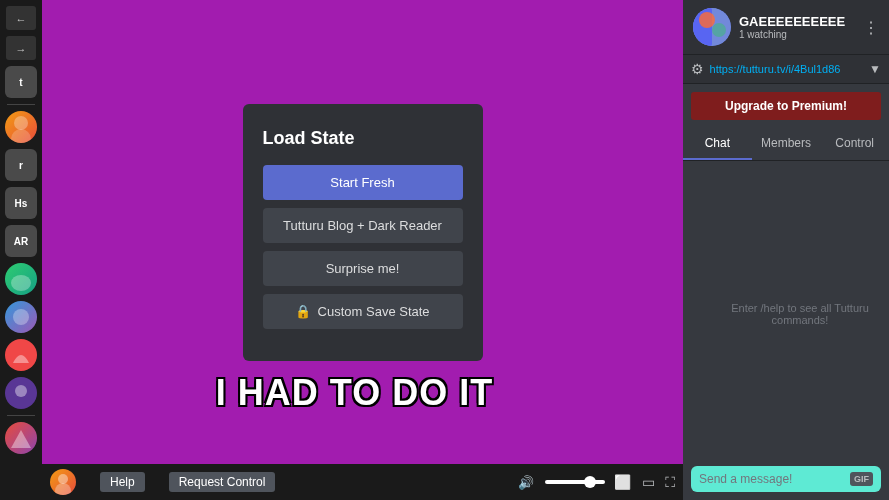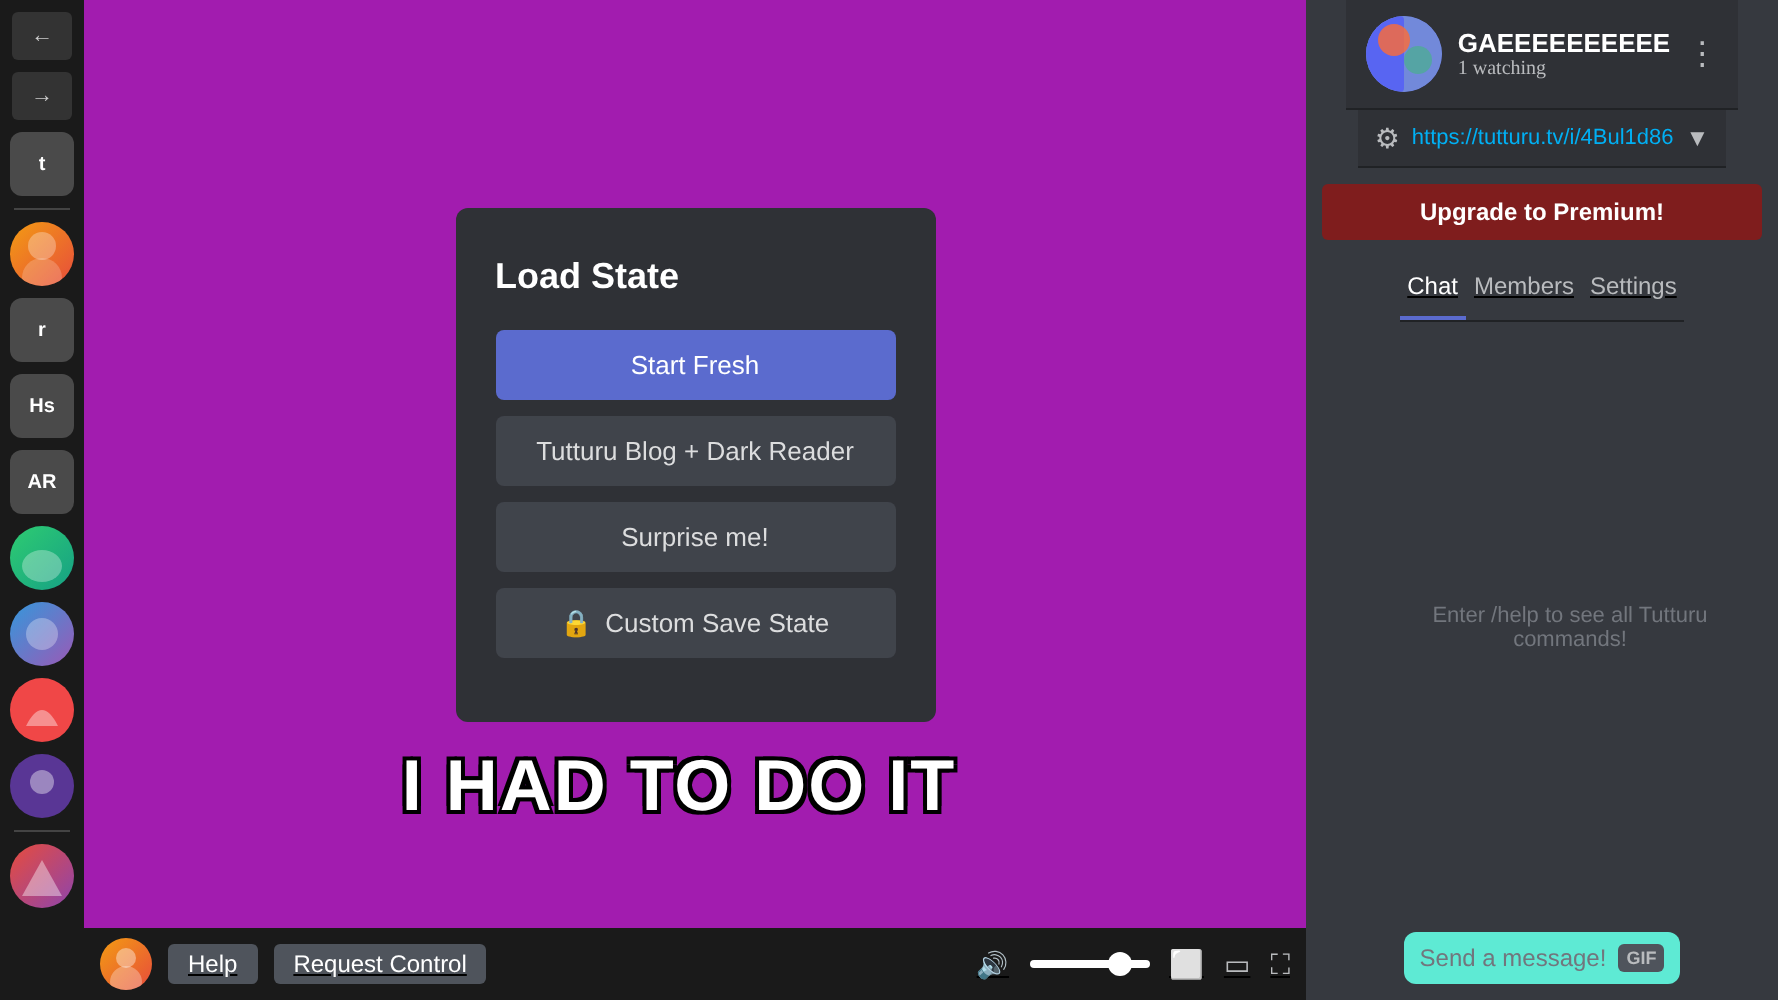--- a/index.html
+++ b/index.html
@@ -150,22 +150,21 @@
       letter-spacing: 1px;
     }
 
     
     .bottom-bar {
       height: 36px;
       background: #1a1a1a;
       display: flex;
       align-items: center;
       padding: 0 8px;
-      gap: 8px;
-      text-decoration: underline;
+      gap: 24px;
     }
 
     .bottom-avatar {
       width: 26px;
       height: 26px;
       border-radius: 50%;
       background: #555;
       overflow: hidden;
       flex-shrink: 0;
     }
@@ -223,27 +222,26 @@
     }
 
     .ctrl-icon {
       color: #b9bbbe;
       font-size: 14px;
       cursor: pointer;
     }
 
     
     .right-sidebar {
-      width: 236px;
+      width: 206px;
       height: 500px;
       background: #36393f;
       display: flex;
       flex-direction: column;
       flex-shrink: 0;
-      align-items: center;
     }
 
     .discord-header {
       padding: 8px 10px;
       display: flex;
       align-items: center;
       gap: 8px;
       background: #2f3136;
       border-bottom: 1px solid #202225;
     }
@@ -266,21 +264,20 @@
 
     .discord-username {
       color: #ffffff;
       font-size: 13px;
       font-weight: 700;
     }
 
     .discord-watching {
       color: #b9bbbe;
       font-size: 10px;
-      font-family: Liberation Serif, serif;
     }
 
     .discord-header-btn {
       color: #b9bbbe;
       font-size: 16px;
       cursor: pointer;
     }
 
     .discord-url-row {
       display: flex;
@@ -317,21 +314,20 @@
       padding: 7px;
       font-size: 12px;
       font-weight: 600;
       cursor: pointer;
       width: calc(100% - 16px);
     }
 
     .discord-tabs {
       display: flex;
       border-bottom: 1px solid #202225;
-      text-decoration: underline;
     }
 
     .discord-tab {
       flex: 1;
       padding: 8px 4px;
       text-align: center;
       font-size: 12px;
       cursor: pointer;
       color: #b9bbbe;
     }
@@ -508,21 +504,21 @@
     <span class="gear-icon">⚙</span>
     <span class="url-text">https://tutturu.tv/i/4Bul1d86</span>
     <span class="url-chevron">▼</span>
   </div>
 
   <button class="discord-upgrade-btn">Upgrade to Premium!</button>
 
   <div class="discord-tabs">
     <div class="discord-tab active">Chat</div>
     <div class="discord-tab">Members</div>
-    <div class="discord-tab">Settings</div>
+    <div class="discord-tab">Control</div>
   </div>
 
   <div class="discord-chat-area">
     <div class="discord-hint">Enter /help to see all Tutturu commands!</div>
   </div>
 
   <div class="discord-input-row">
     <span class="discord-input-placeholder">Send a message!</span>
     <span class="gif-badge">GIF</span>
   </div>

